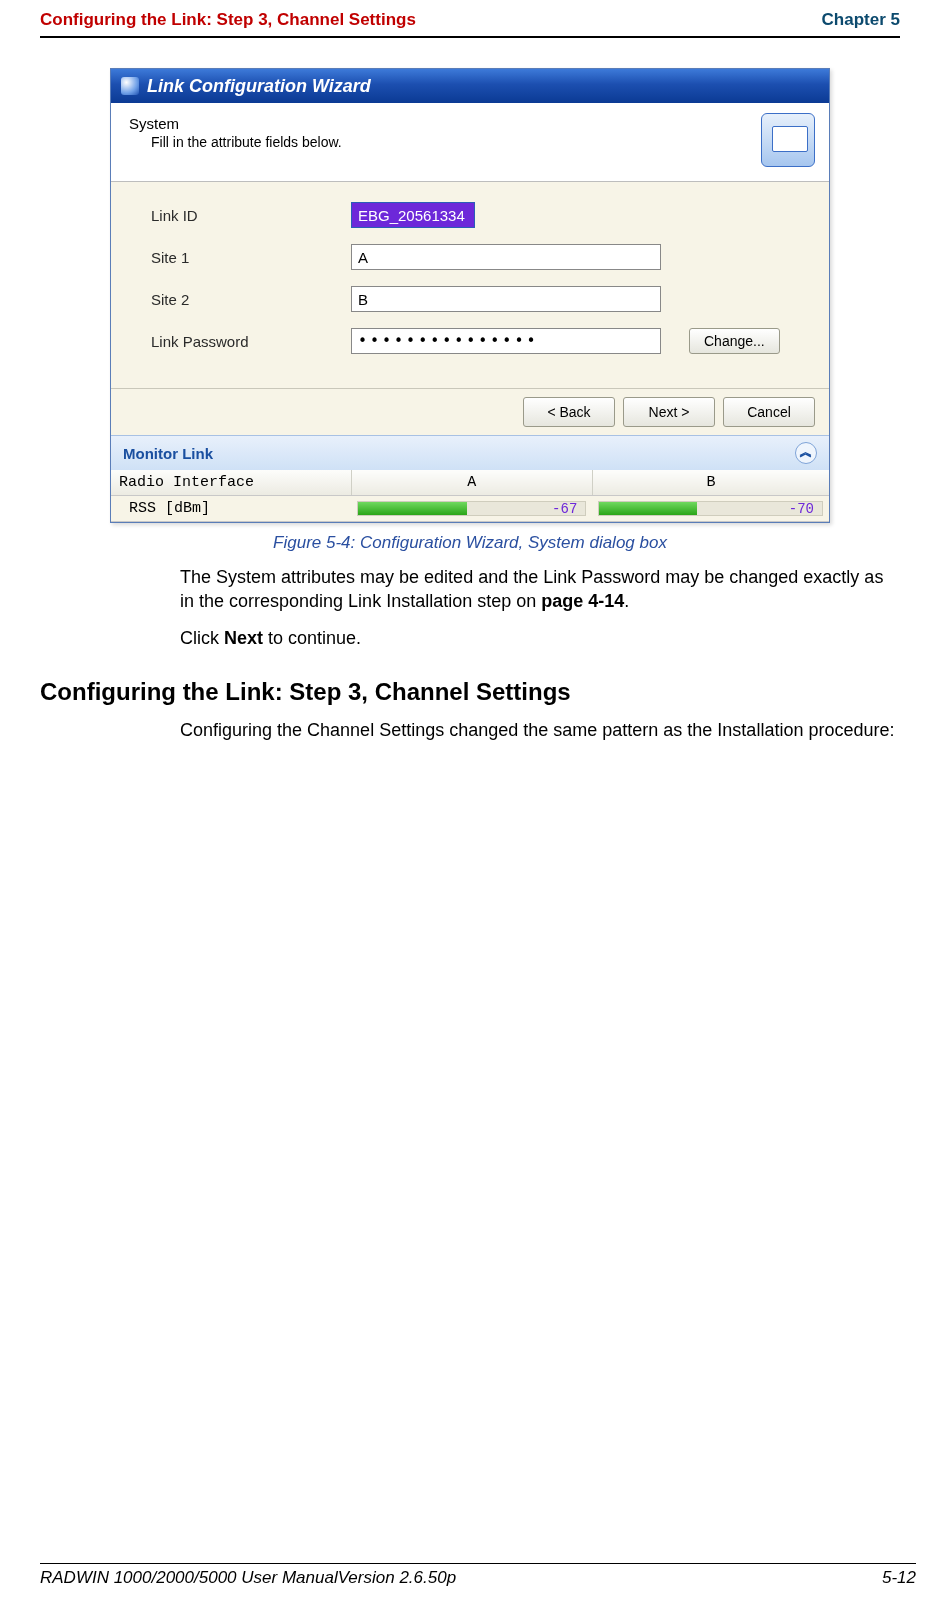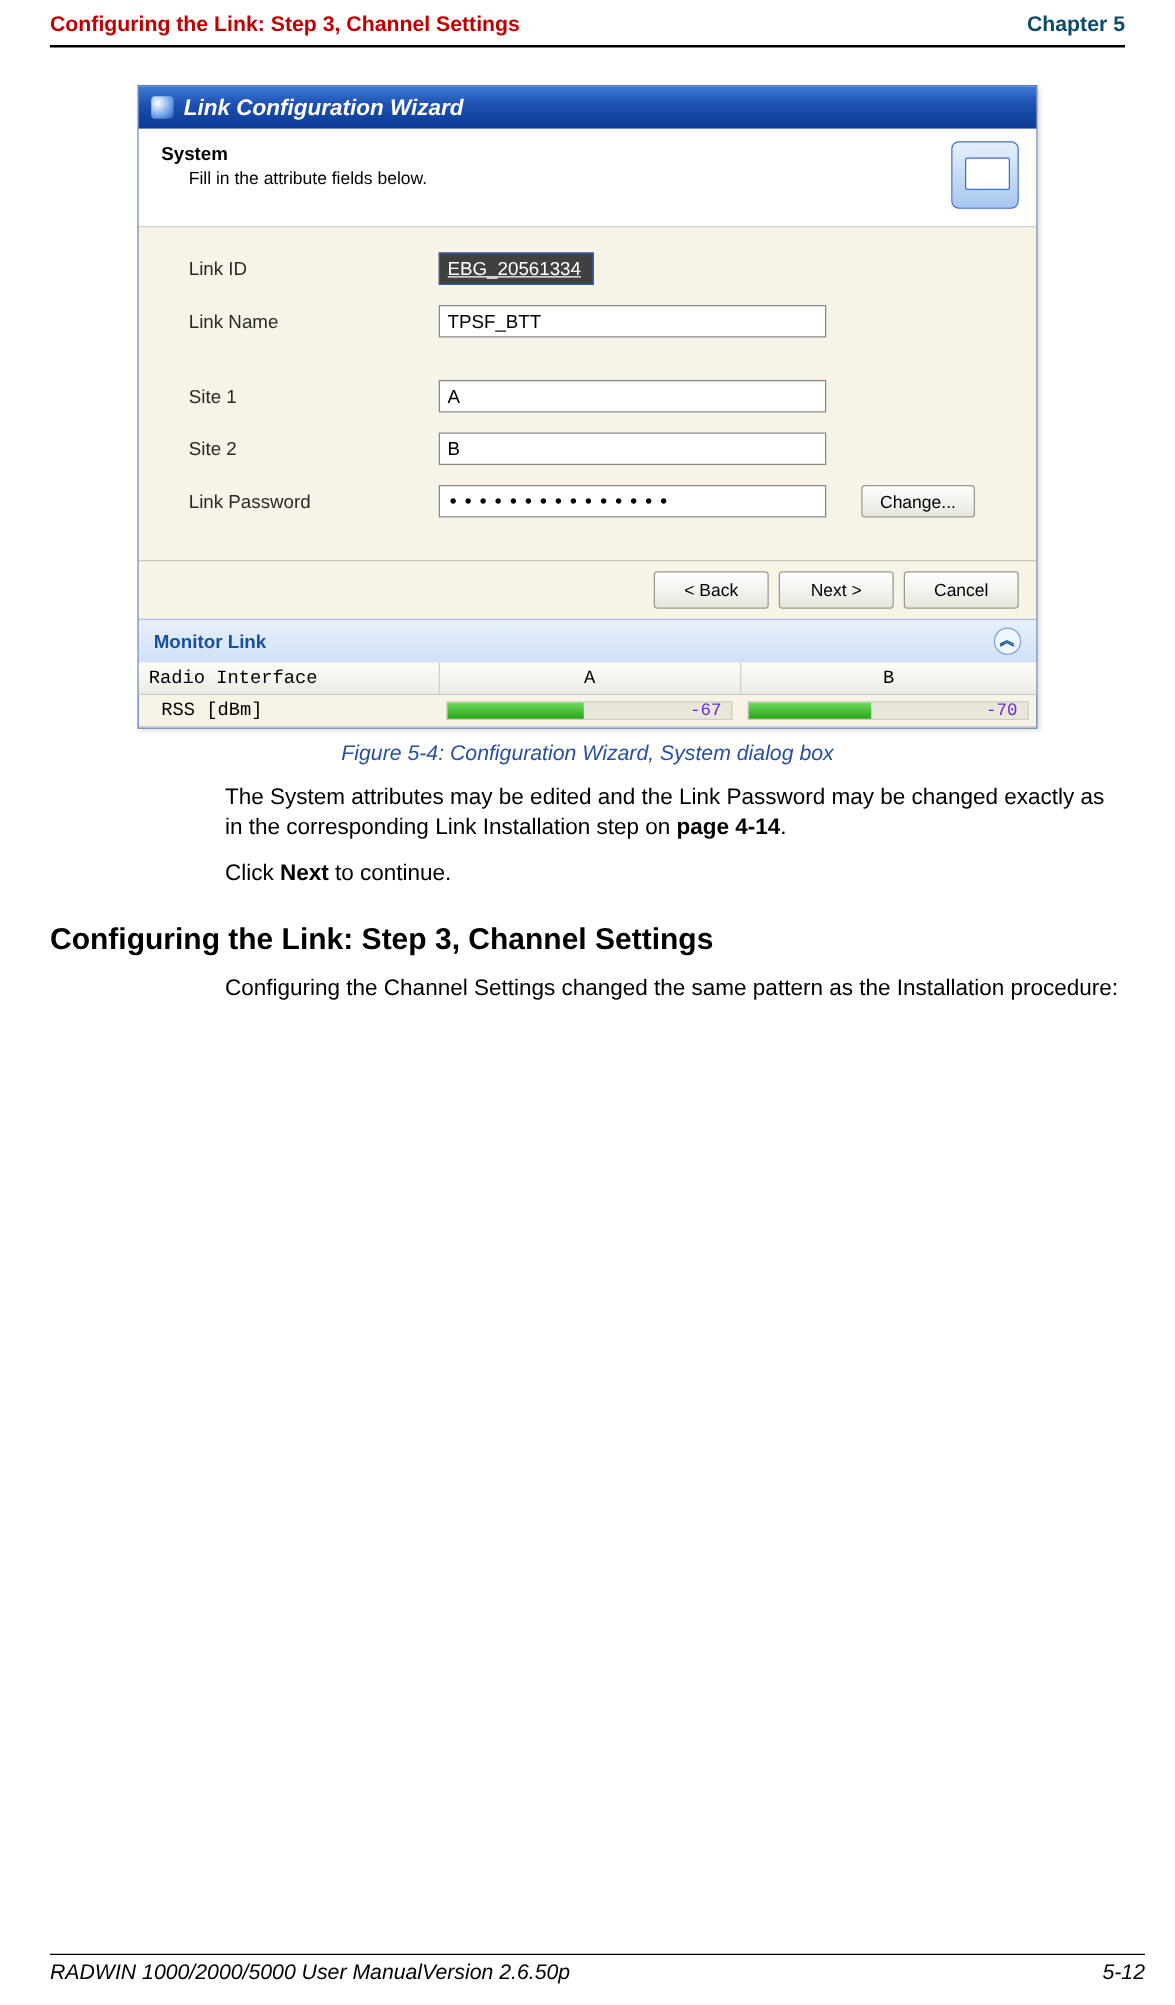--- a/index.html
+++ b/index.html
@@ -58,21 +58,21 @@
     border-bottom: 1px solid #bdbdbd;
     display: flex;
     justify-content: space-between;
     align-items: flex-start;
     padding: 10px 14px 14px 18px;
   }
   .wiz-header .lh {
     padding-top: 2px;
   }
   .wiz-header .lh .title {
-    font-weight: bold;
+    font-weight: normal;
     font-size: 15px;
   }
   .wiz-header .lh .sub {
     font-size: 14px;
     margin-left: 22px;
     margin-top: 2px;
   }
   .wiz-header .icon-box {
     width: 54px; height: 54px;
     border: 1px solid #3c6fc7;
@@ -106,25 +106,24 @@
   }
   .frow input.txt {
     width: 310px;
     height: 26px;
     padding: 2px 6px;
     font-size: 15px;
     border: 1px solid #888;
     background: #fff;
   }
   .frow input.sel {
-    background: #404040;
+    background: #6d28d9;
     color: #fff;
     border: 1px solid #2a5db8;
     width: 124px;
-    text-decoration: underline;
   }
   .frow input.pwd {
     letter-spacing: 3px;
     font-family: monospace;
   }
   .frow .change-btn {
     margin-left: 28px;
     height: 26px;
     padding: 0 14px;
     font-size: 14px;
@@ -285,24 +284,20 @@
         <div class="title">System</div>
         <div class="sub">Fill in the attribute fields below.</div>
       </div>
       <div class="icon-box"></div>
     </div>
 
     <div class="form-area">
       <div class="frow">
         <span class="label">Link ID</span>
         <input class="txt sel" type="text" value="EBG_20561334" style="">
-      </div>
-      <div class="frow gap-after">
-        <span class="label">Link Name</span>
-        <input class="txt" type="text" value="TPSF_BTT" style="">
       </div>
       <div class="frow">
         <span class="label">Site 1</span>
         <input class="txt" type="text" value="A" style="">
       </div>
       <div class="frow">
         <span class="label">Site 2</span>
         <input class="txt" type="text" value="B" style="">
       </div>
       <div class="frow">

